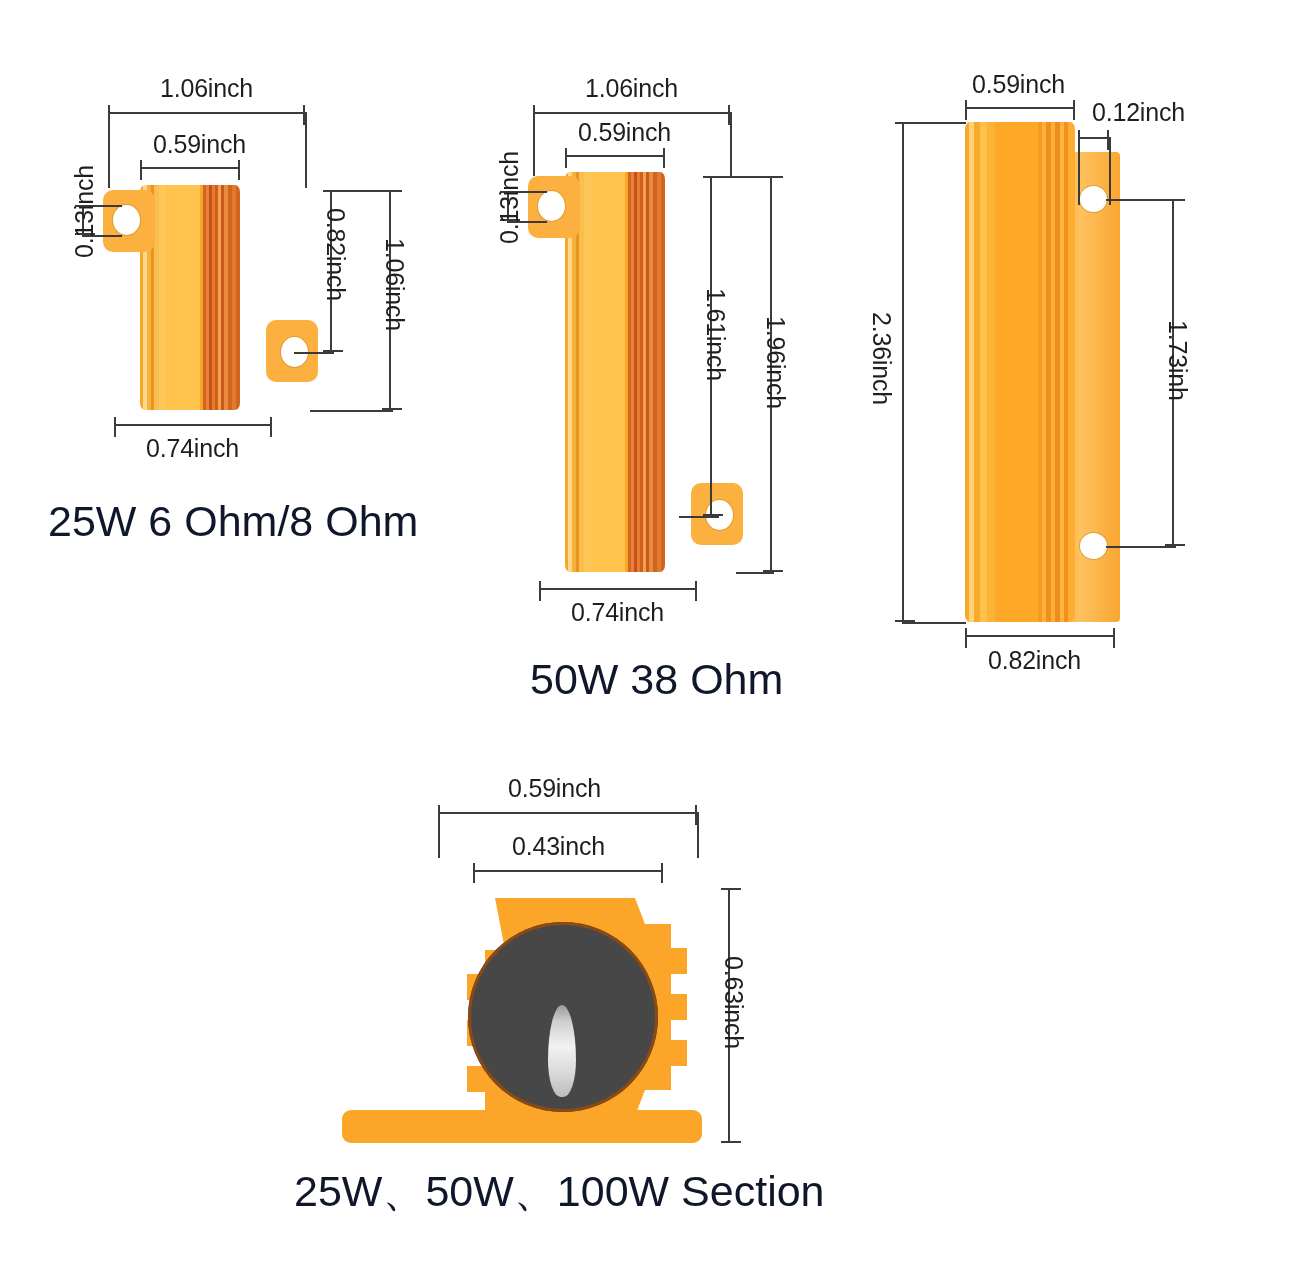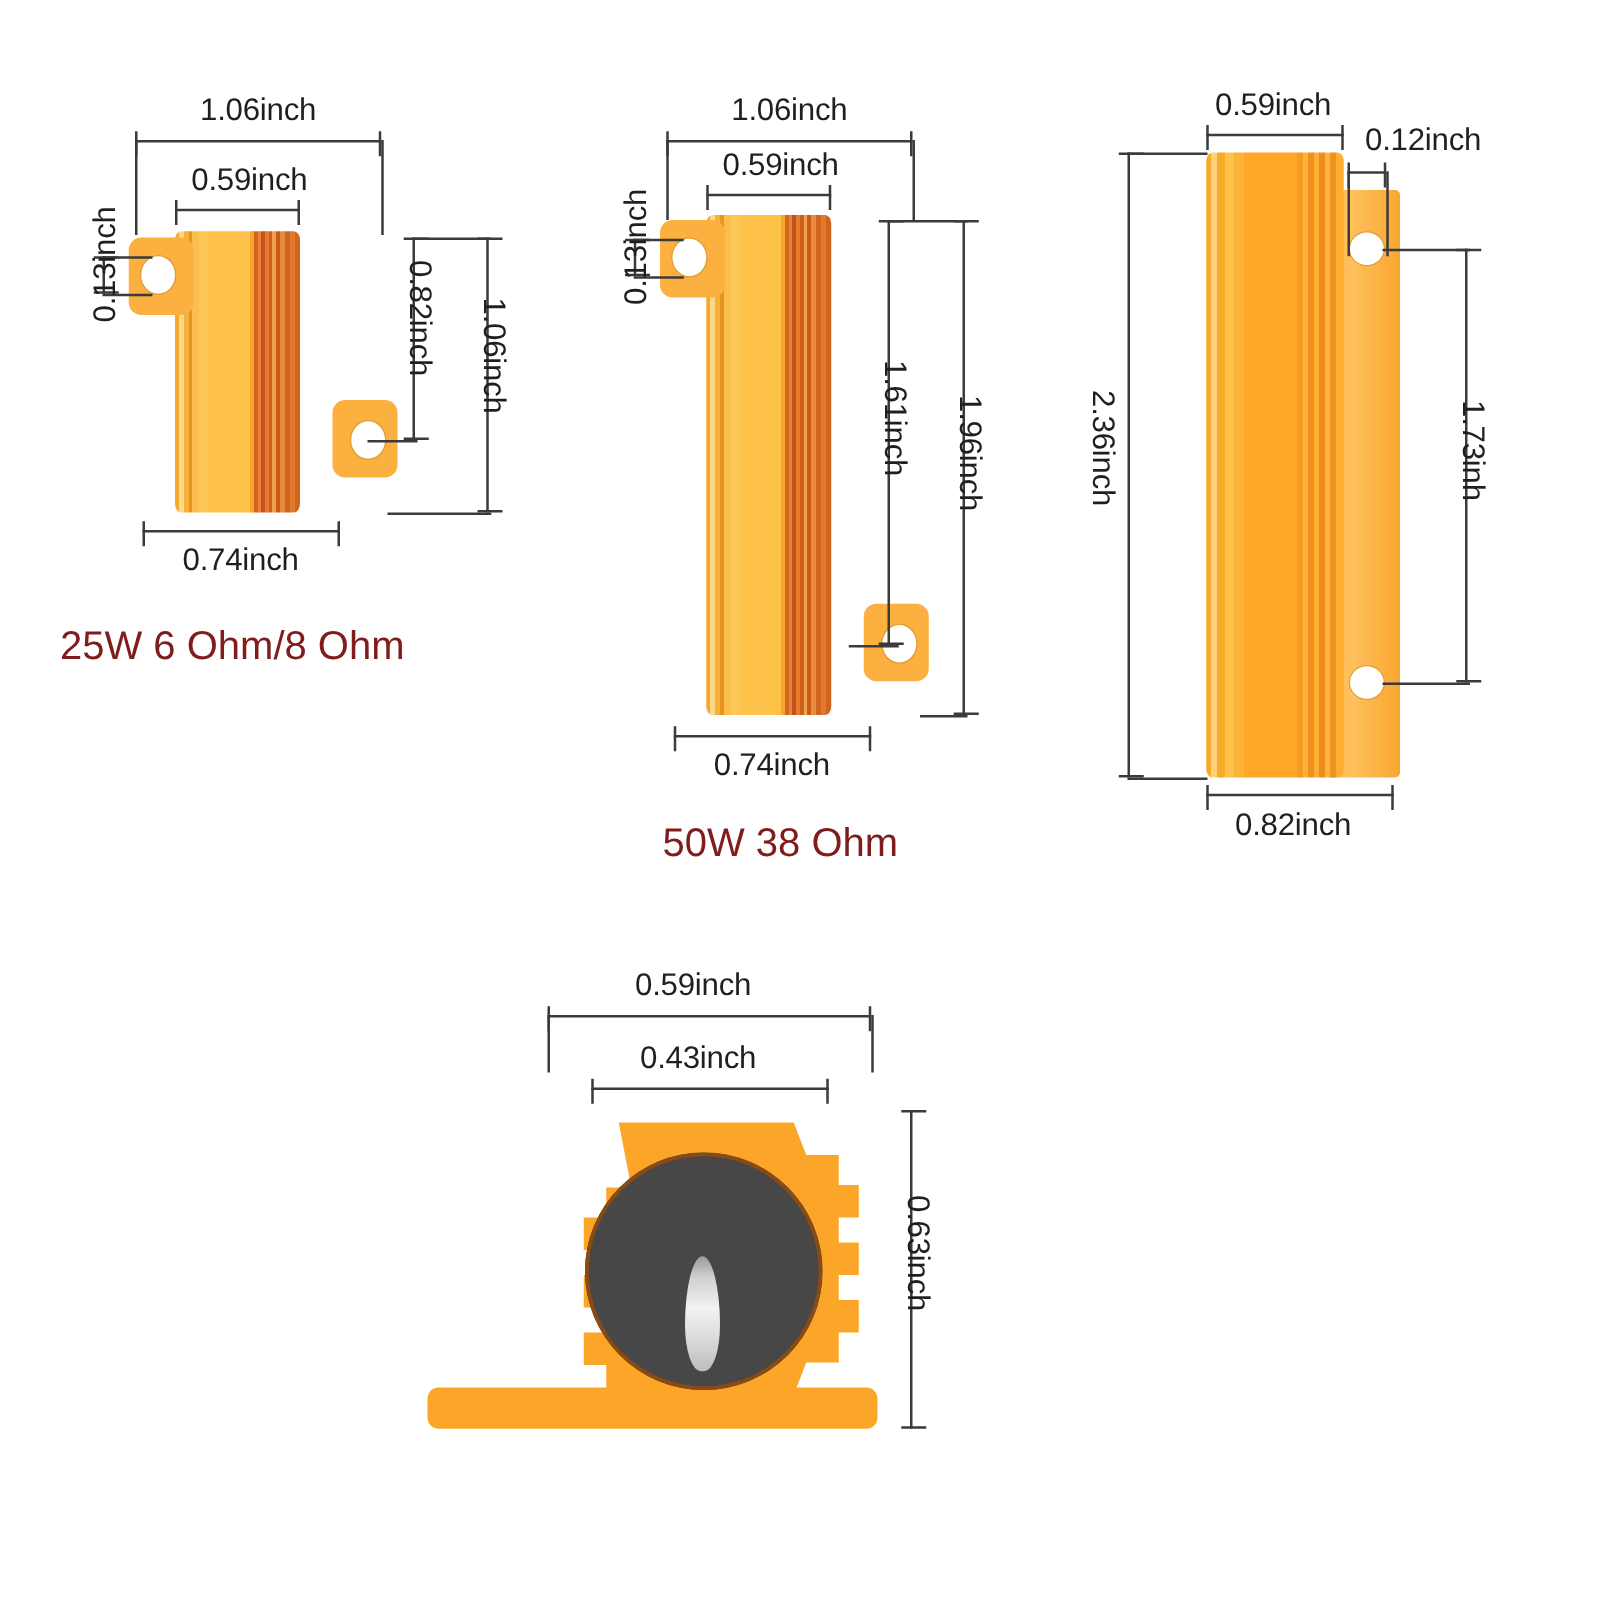--- a/index.html
+++ b/index.html
@@ -88,23 +88,23 @@
     transform: rotate(90deg);
   }
   .dim-label.rot-ccw {       
     transform-origin: left top;
     transform: rotate(-90deg);
   }
 
   
   .caption {
     position: absolute;
-    font-size: 32px;
+    font-size: 43px;
     line-height: 1;
-    color: #7f1d1d;
+    color: #0f172a;
     white-space: nowrap;
     font-weight: 400;
   }
 
   
   .res-body {
     position: absolute;
     border-radius: 5px / 7px;
     background:
       linear-gradient(to right,
@@ -313,15 +313,16 @@
     <div class="dim-label" style="left:228px;top:6px;">0.59inch</div>
     <div class="ext-v" style="left:158px;top:42px;height:46px;"></div>
     <div class="ext-v" style="left:417px;top:42px;height:46px;"></div>
 
     <div class="dim-h" style="left:193px;top:100px;width:190px;"></div>
     <div class="dim-label" style="left:232px;top:64px;">0.43inch</div>
 
     <div class="dim-v" style="left:448px;top:118px;width:0;height:255px;"></div>
     <div class="dim-label rot-cw" style="left:466px;top:186px;">0.63inch</div>
 
+    <div class="caption" style="left:14px;top:400px;">25W、50W、100W Section</div>
   </div>
 
 </div>
 
 </body></html>

